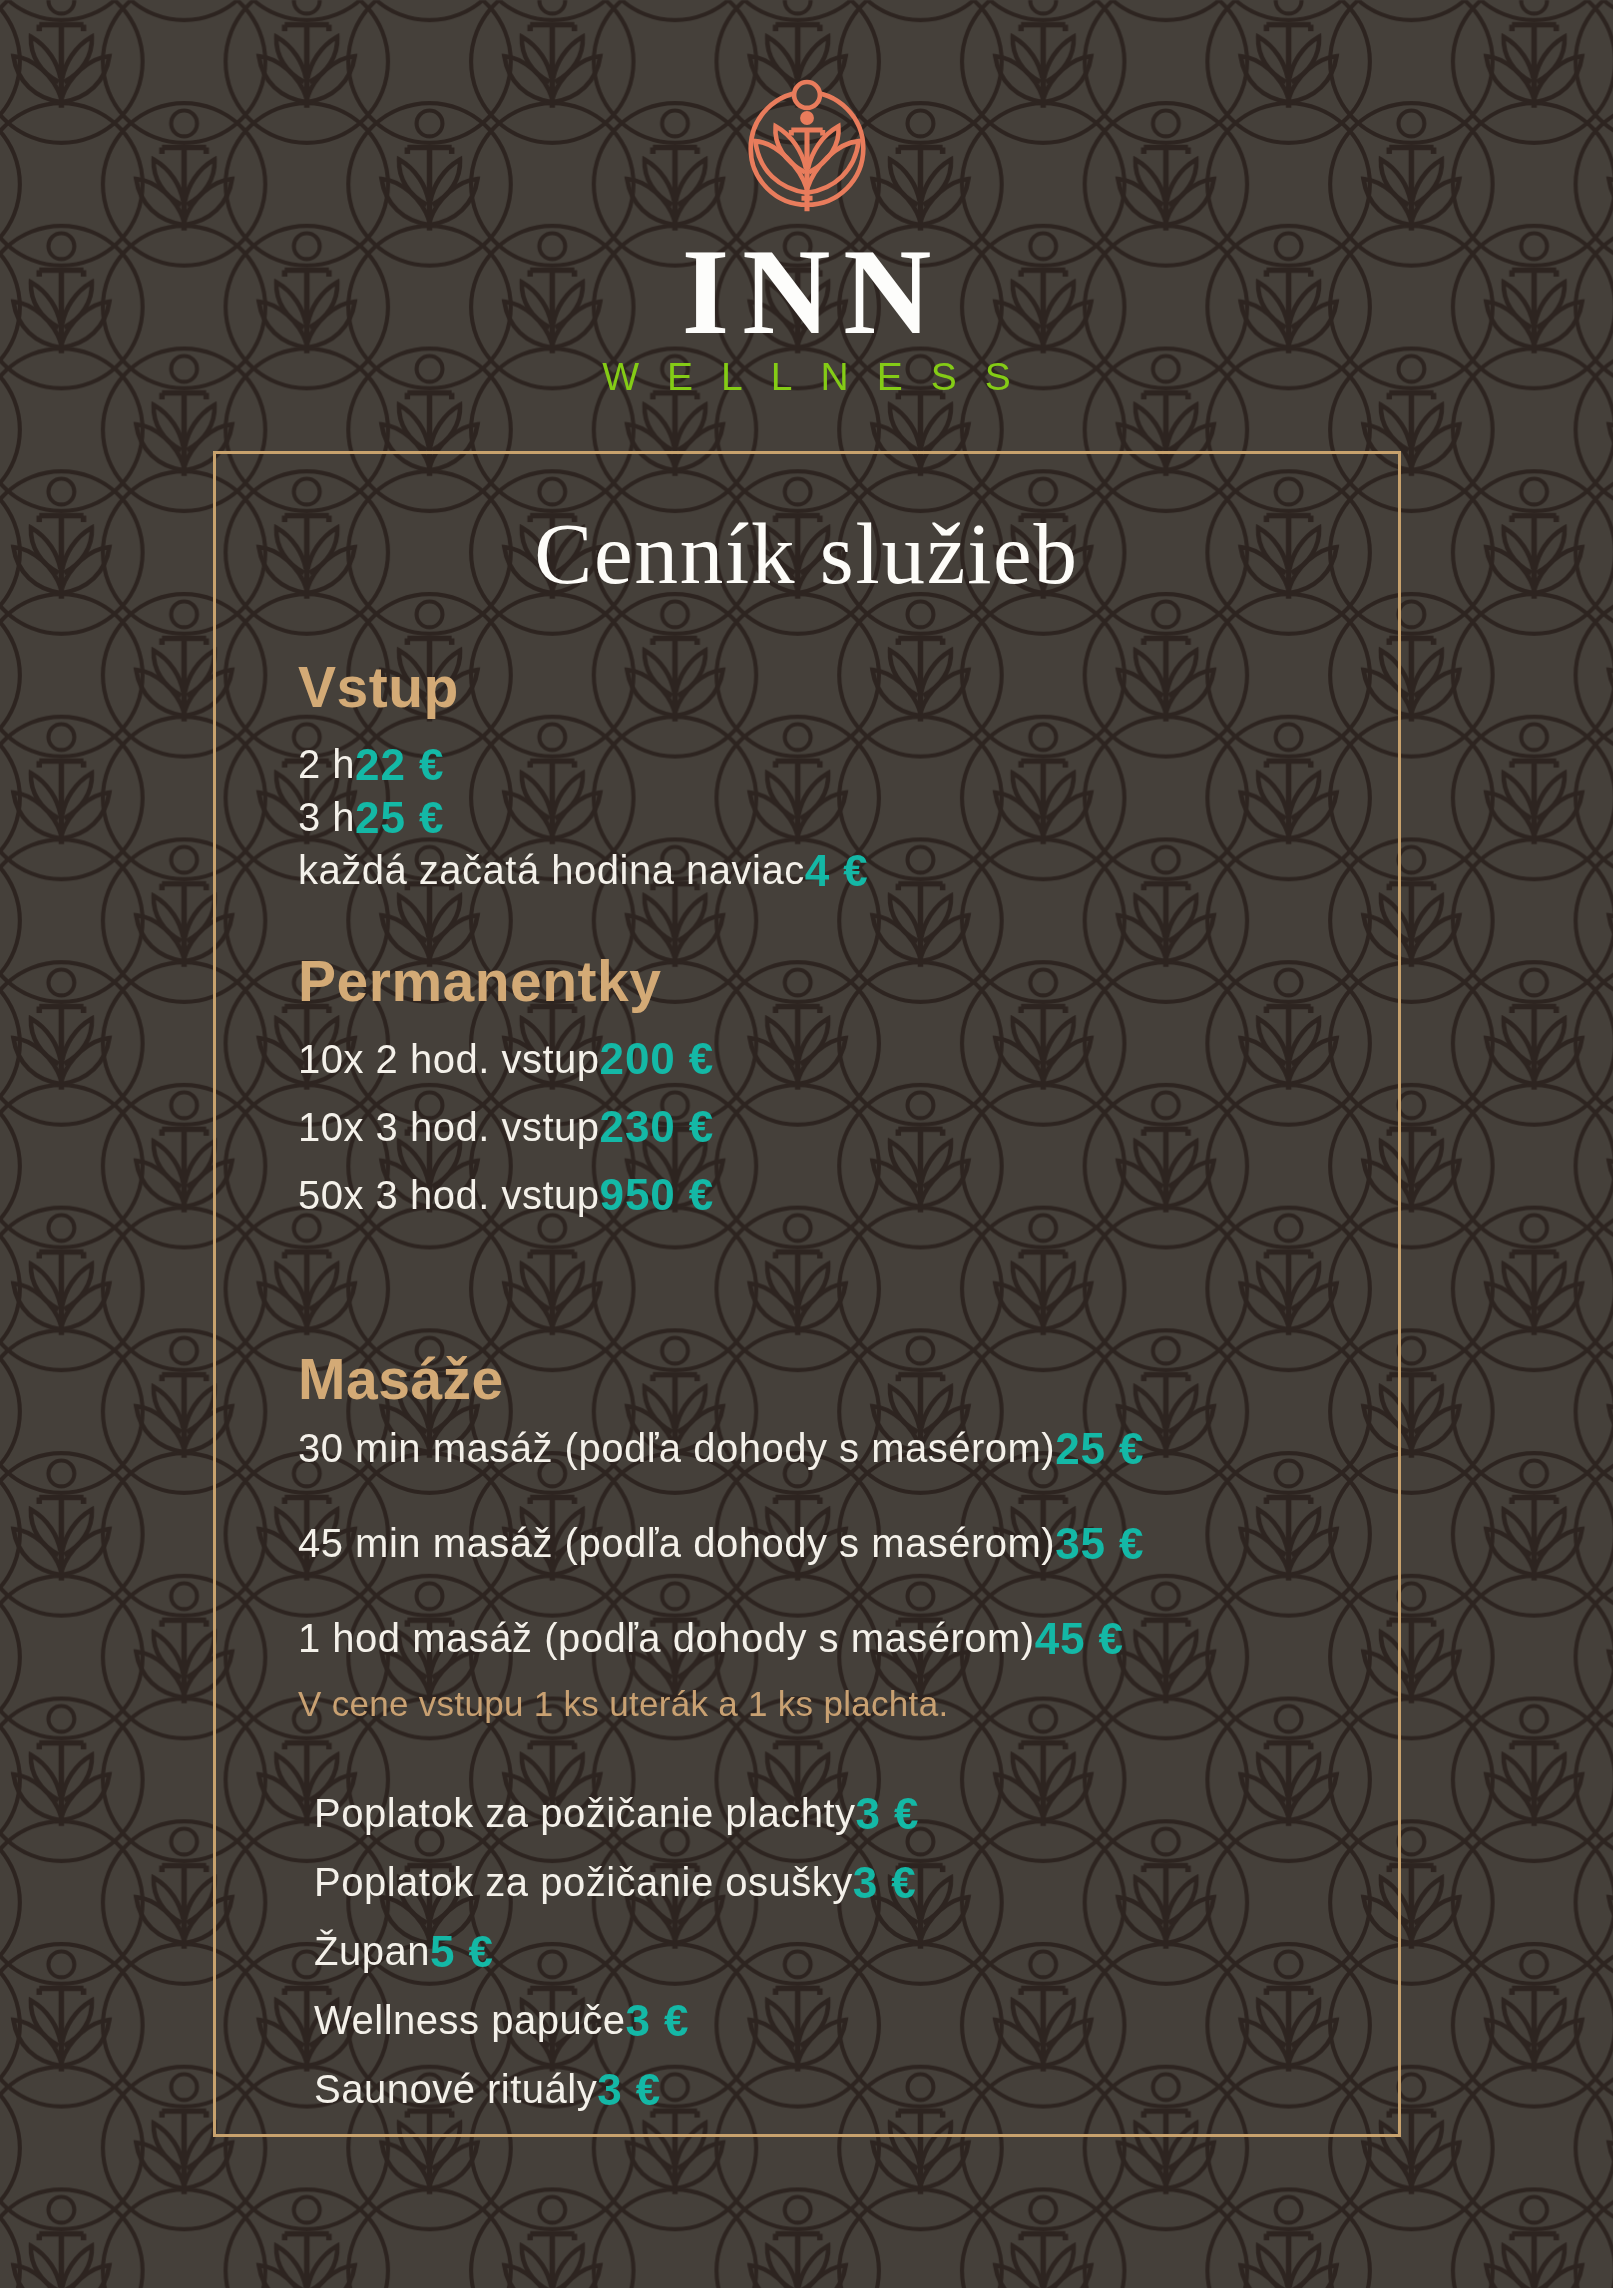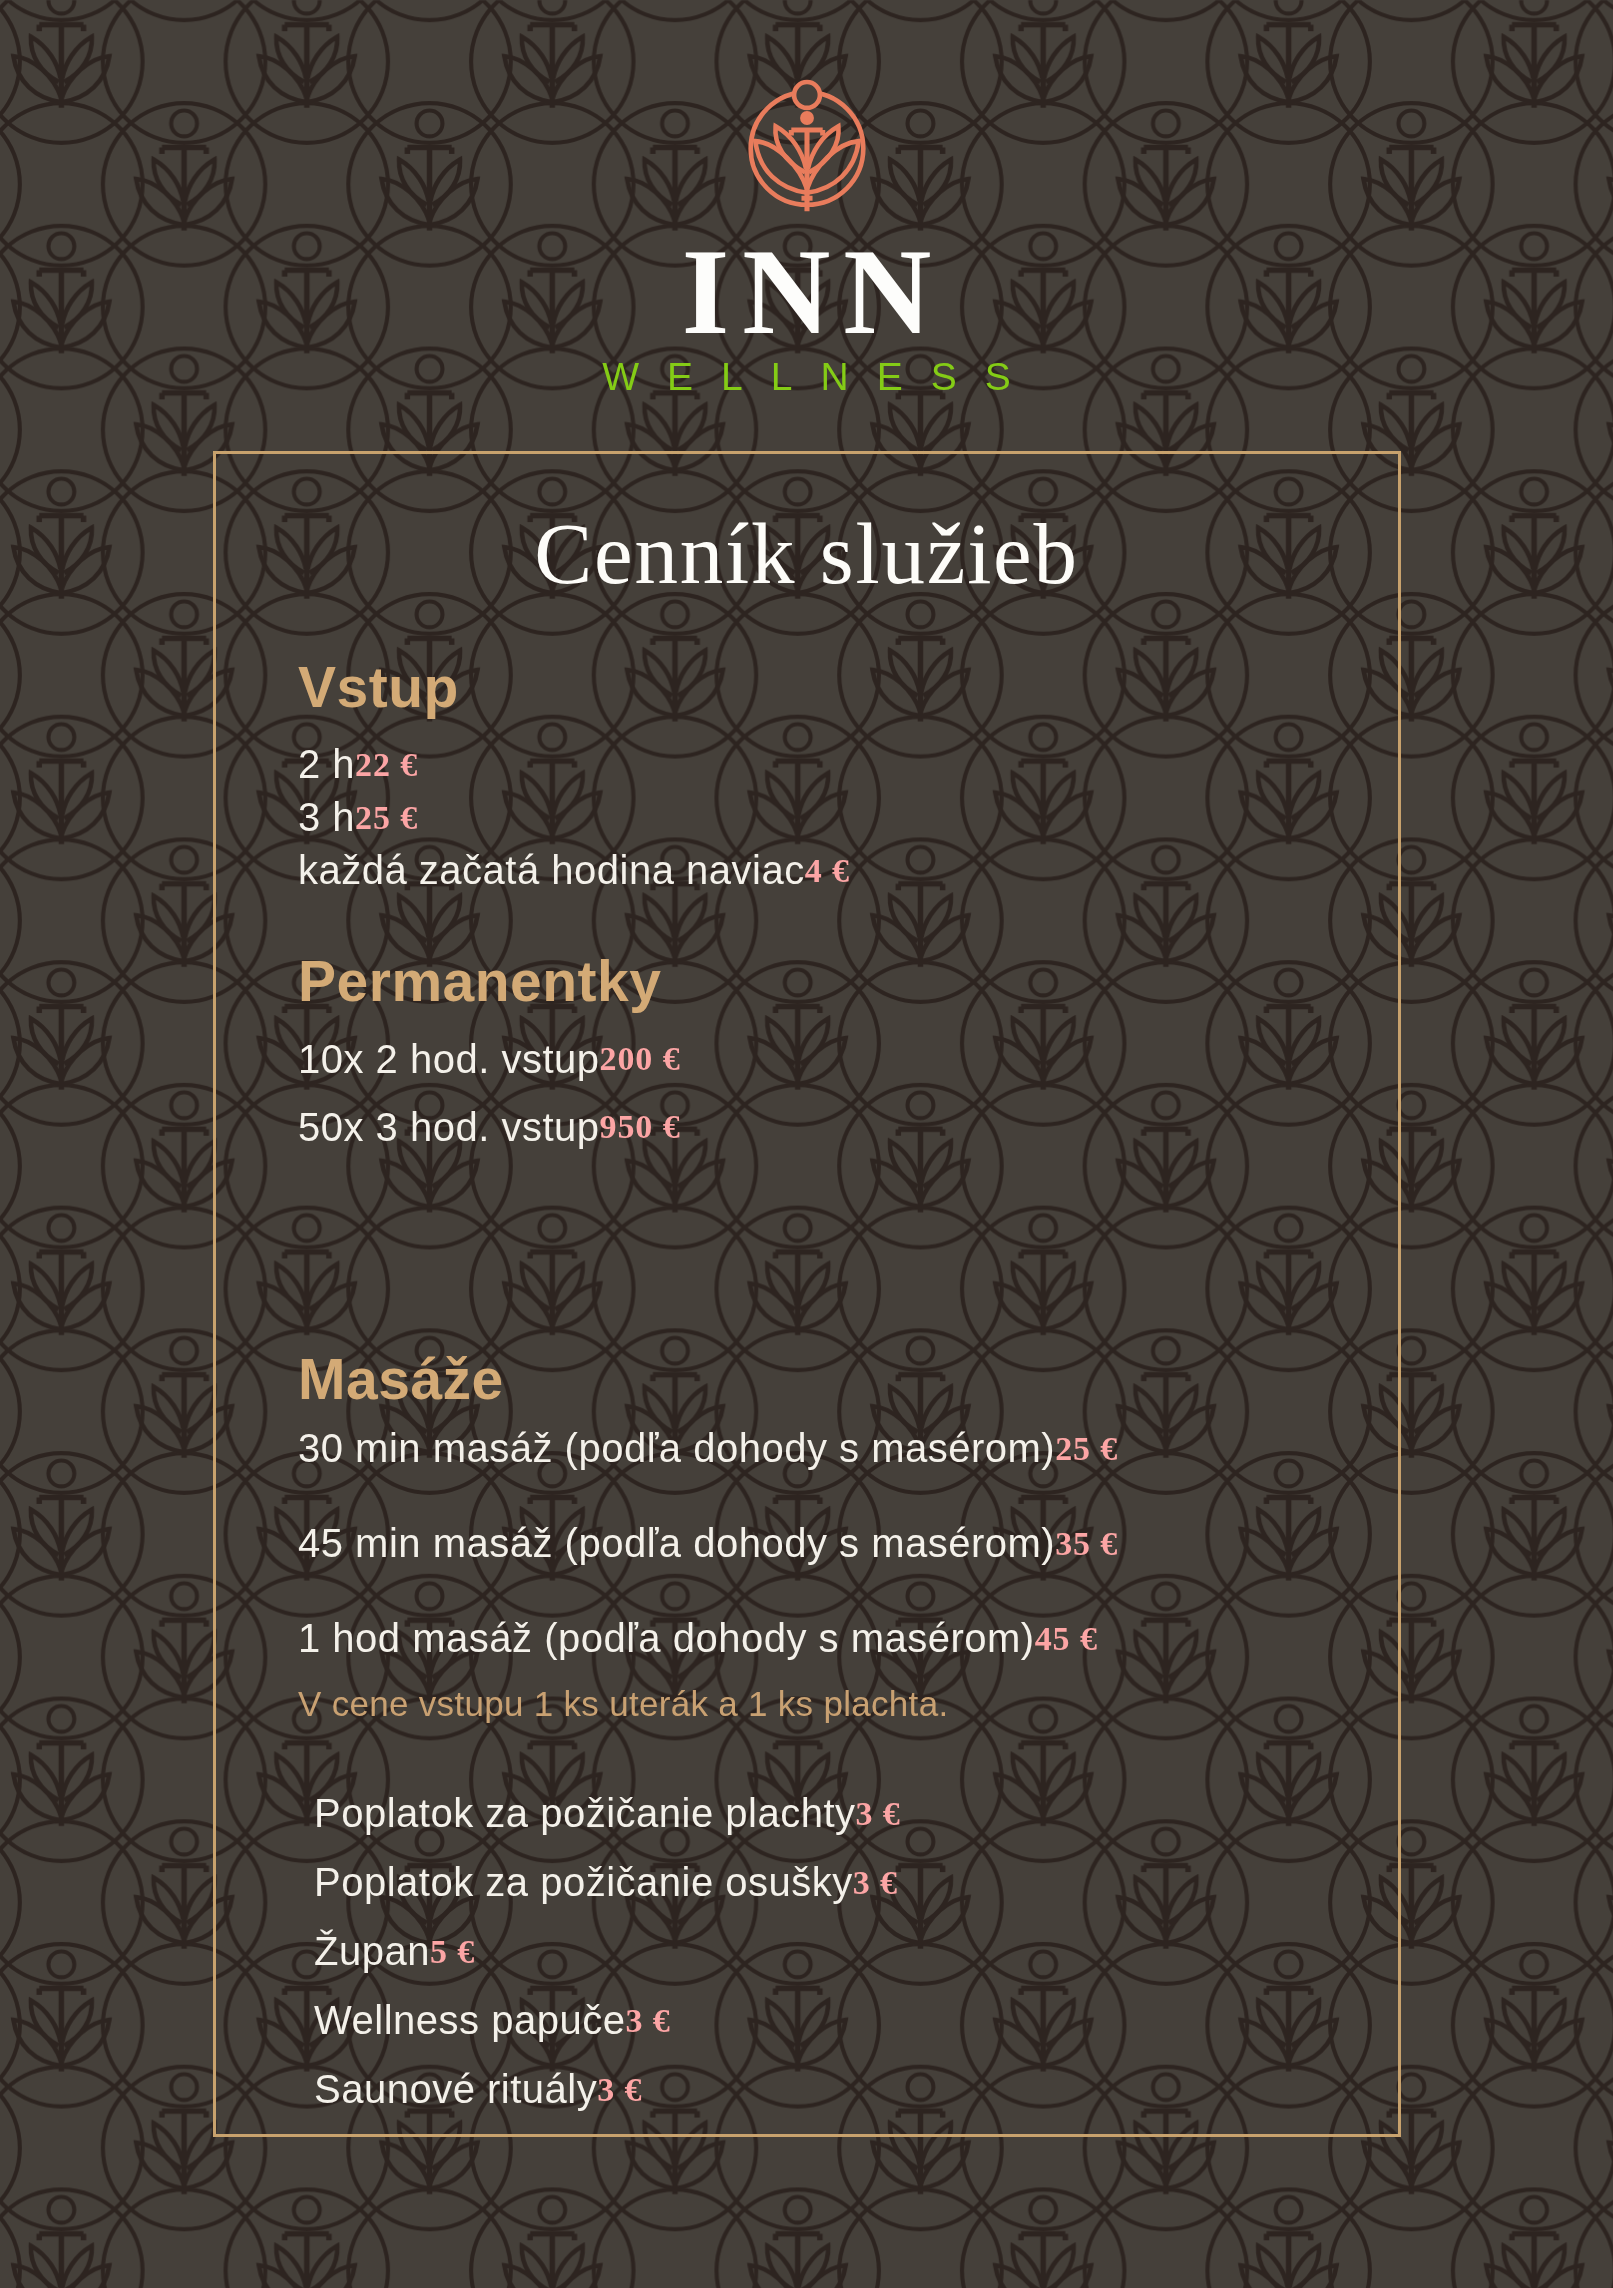--- a/index.html
+++ b/index.html
@@ -59,22 +59,22 @@
   #rows-vstup .row{height:53px;}
   #rows-perm .row{height:68px;}
   #rows-mas .row{height:95px;}
   #rows-extra .row{height:69px;margin-left:16px;}
 
   .lbl{
     color:#f4f1ea;font-size:40px;letter-spacing:0.5px;font-weight:400;
     white-space:nowrap;
   }
   .prc{
-    color:#fca5a5;font-size:34px;font-weight:700;letter-spacing:0.9px;
-    white-space:nowrap;text-align:right;font-family:Liberation Serif, serif;
+    color:#14b8a6;font-size:44px;font-weight:700;letter-spacing:0.9px;
+    white-space:nowrap;text-align:right;
   }
 
   .notes{
     position:absolute;left:298px;top:1682px;width:1020px;
     color:#c9a172;font-size:35px;line-height:43px;letter-spacing:0.3px;
   }
 </style>
 </head>
 <body>
 
@@ -144,20 +144,24 @@
     </div>
   </div>
 
   <div class="sec-heading" id="h-perm">Permanentky</div>
   <div class="rows" id="rows-perm">
     <div class="row">
       <span class="lbl">10x 2 hod. vstup</span>
       <span class="prc">200 €</span>
     </div>
     <div class="row">
+      <span class="lbl">10x 3 hod. vstup</span>
+      <span class="prc">230 €</span>
+    </div>
+    <div class="row">
       <span class="lbl">50x 3 hod. vstup</span>
       <span class="prc">950 €</span>
     </div>
   </div>
 
   <div class="sec-heading" id="h-mas">Masáže</div>
   <div class="rows" id="rows-mas">
     <div class="row">
       <span class="lbl">30 min masáž (podľa dohody s masérom)</span>
       <span class="prc">25 €</span>

